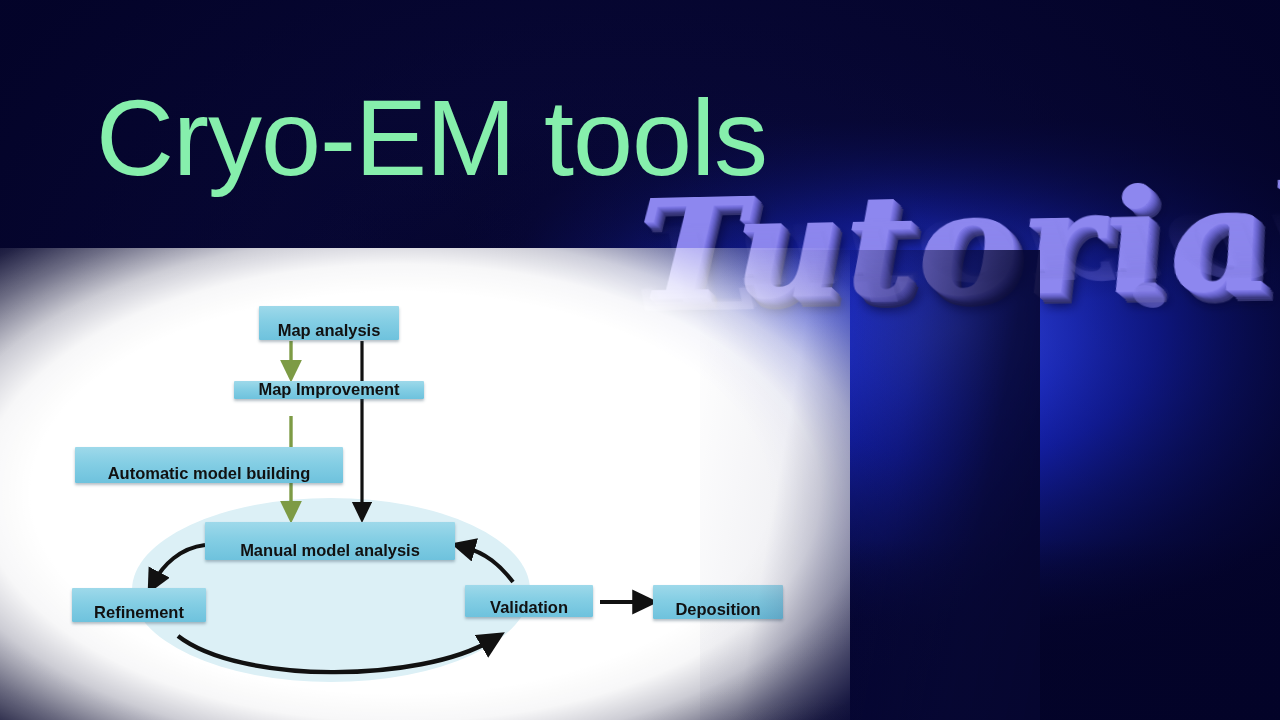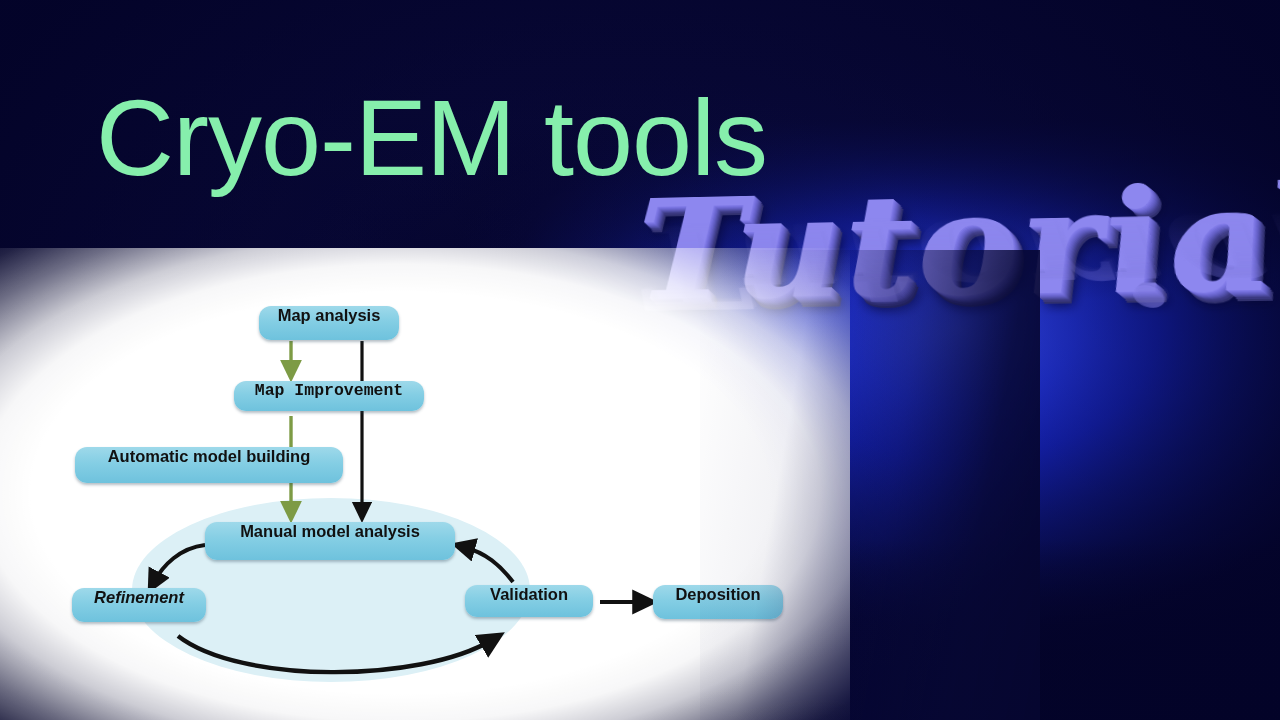--- a/index.html
+++ b/index.html
@@ -121,23 +121,23 @@
   .diagram {
     position: absolute;
     left: 0; top: 0;
     width: 1280px; height: 720px;
   }
   .diagram svg { position: absolute; left:0; top:0; }
 
   .node {
     position: absolute;
     display: flex;
-    align-items: flex-start;
+    align-items: flex-end;
     justify-content: center;
-    border-radius: 12px;
+    border-radius: 1px;
     background: linear-gradient(180deg, #9ed9ea 0%, #84cee4 45%, #6ec2dd 100%);
     box-shadow: 0 2px 3px rgba(40,70,90,0.35);
     color: #111111;
     font-weight: bold;
     font-size: 16.5px;
     font-family: "Liberation Sans", sans-serif;
     white-space: nowrap;
     padding: 0 24px;
     box-sizing: border-box;
   }
@@ -211,33 +211,33 @@
 
       <path d="M 513,582 C 500,565 486,553 464,547" fill="none" stroke="#111111" stroke-width="4" marker-end="url(#arrow-black-big)"></path>
 
       <line x1="600" y1="602" x2="644" y2="602" stroke="#111111" stroke-width="4.2" marker-end="url(#arrow-black-big)"></line>
     </svg>
 
     <div class="node" style="left:259px; top:306px; width:140px; height:34px;">
       <span>Map analysis</span>
     </div>
 
-    <div class="node" style="left:234px; top:381px; width:190px; height:30px;font-family:Liberation Mono, monospace;">
+    <div class="node" style="left:234px; top:381px; width:190px; height:18px;">
       <span>Map Improvement</span>
     </div>
 
     <div class="node" style="left:75px; top:447px; width:268px; height:36px;">
       <span>Automatic model building</span>
     </div>
 
     <div class="node" style="left:205px; top:522px; width:250px; height:38px;">
       <span>Manual model analysis</span>
     </div>
 
-    <div class="node" style="left:72px; top:588px; width:134px; height:34px;font-style:italic;">
+    <div class="node" style="left:72px; top:588px; width:134px; height:34px;">
       <span>Refinement</span>
     </div>
 
     <div class="node" style="left:465px; top:585px; width:128px; height:32px;">
       <span>Validation</span>
     </div>
 
     <div class="node" style="left:653px; top:585px; width:130px; height:34px;">
       <span>Deposition</span>
     </div>

